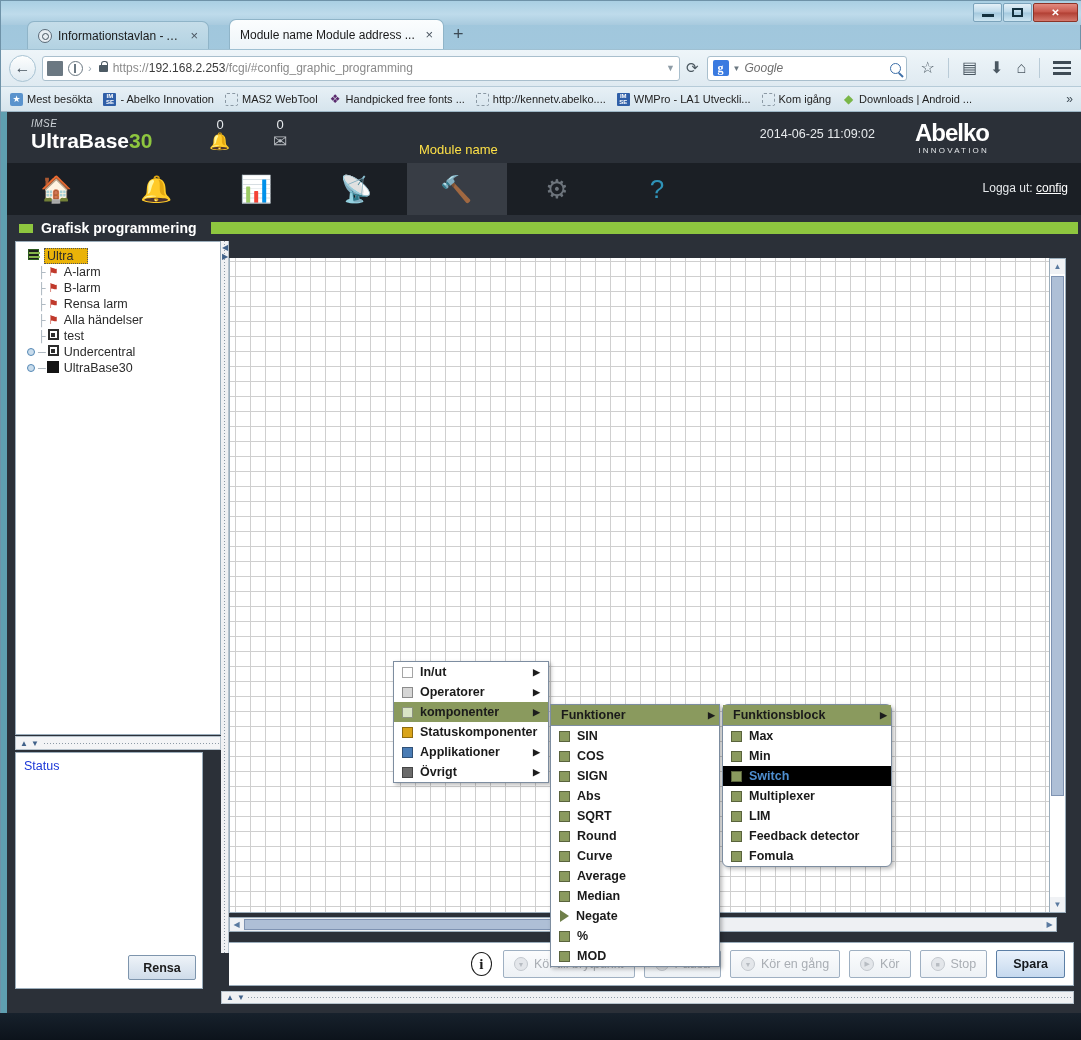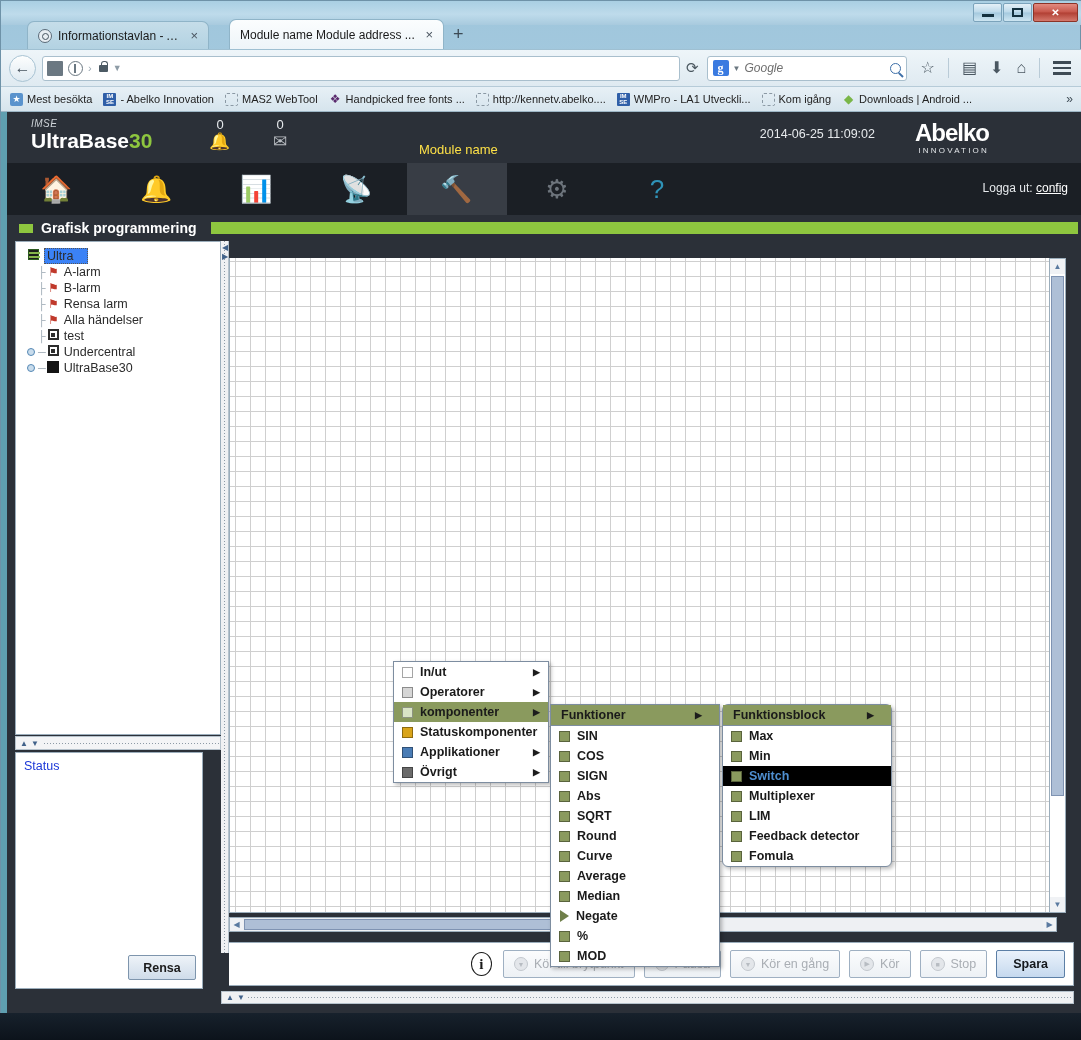--- a/index.html
+++ b/index.html
@@ -259,21 +259,21 @@
   }
   .tnode .knob {
     width: 8px; height: 8px; border: 1.5px solid #5588b5; border-radius: 50%;
     background: #c9dcec; display: inline-block;
   }
   .tnode .dash { color: #9aa7b2; font-size: 11px; }
   .tnode .ico { width: 15px; flex: 0 0 auto; text-align: center; font-size: 12px; }
   .tnode .lbl { margin-left: 3px; }
   .tnode.root { margin-left: 2px; }
   .tnode.root .lbl {
-    border: 1px dotted #555; padding: 0 14px 0 2px; background: #3b82f6;
+    border: 1px dotted #555; padding: 0 14px 0 2px; background: #eab308;
   }
   .ico-stack {
     width: 11px; height: 11px; background: #1c1c1c; display: inline-block;
     border: 1px solid #2c5a20; position: relative;
   }
   .ico-stack::before, .ico-stack::after {
     content:""; position:absolute; left:0; width:11px; height:1.5px; background:#86b34a;
   }
   .ico-stack::before { top:2px; }
   .ico-stack::after { top:6px; }
@@ -416,21 +416,21 @@
   
   .menu {
     position: absolute; z-index: 50;
     background: #fff; border: 1px solid #7d8da0;
     box-shadow: 2px 2px 4px rgba(0,0,0,.28);
     font-size: 12.5px;
   }
   .menu-title {
     height: 21px; background: #8a9a5e; color: #1a1a1a;
     font-weight: bold; display: flex; align-items: center;
-    padding: 0 17px 0 10px; border-bottom: 1px solid #7d8da0;
+    padding: 0 4px 0 10px; border-bottom: 1px solid #7d8da0;
   }
   .menu-title .arrow { margin-left: auto; font-size: 9px; color: #1c1c1c; }
   .mi {
     height: 20px; display: flex; align-items: center; gap: 7px;
     padding: 0 8px 0 8px; color: #1a1a1a; font-weight: bold;
     white-space: nowrap;
   }
   .mi .sw { width: 11px; height: 11px; flex: 0 0 auto; border: 1px solid rgba(0,0,0,.35); }
   .mi .tri { width: 0; height: 0; border-left: 9px solid #6f7f4a; border-top: 6px solid transparent; border-bottom: 6px solid transparent; flex: 0 0 auto; margin-left:1px;}
   .mi .arrow { margin-left: auto; font-size: 9px; color: #1c1c1c; padding-left: 10px; }
@@ -485,20 +485,21 @@
       <div class="tab-new">+</div>
     </div>
 
     <div class="navbar">
       <div class="nav-back">←</div>
       <div class="urlbar">
         <span class="url-chip"></span>
         <span class="url-ident"></span>
         <span class="url-sep">›</span>
         <span class="lock-icon"></span>
+        <span class="url-text"><span class="dim">https://</span><span>192.168.2.253</span><span class="dim">/fcgi/#config_graphic_programming</span></span>
         <span class="url-drop">▼</span>
       </div>
       <div class="reload">⟳</div>
       <div class="searchbar">
         <span class="g-logo">g</span>
         <span class="s-caret">▼</span>
         <span class="s-text">Google</span>
         <span class="s-mag"></span>
       </div>
       <div class="nav-icons">

